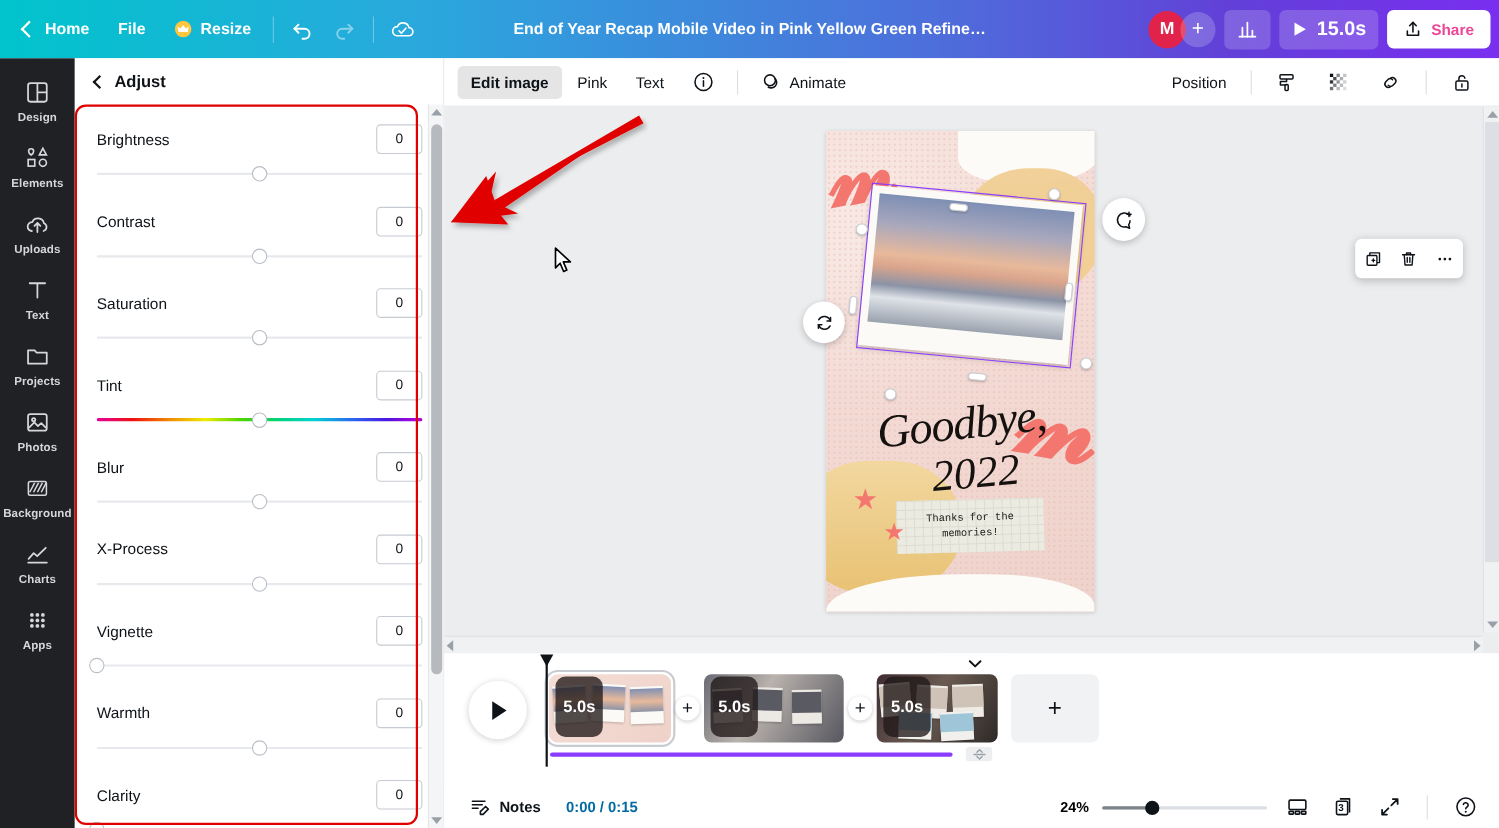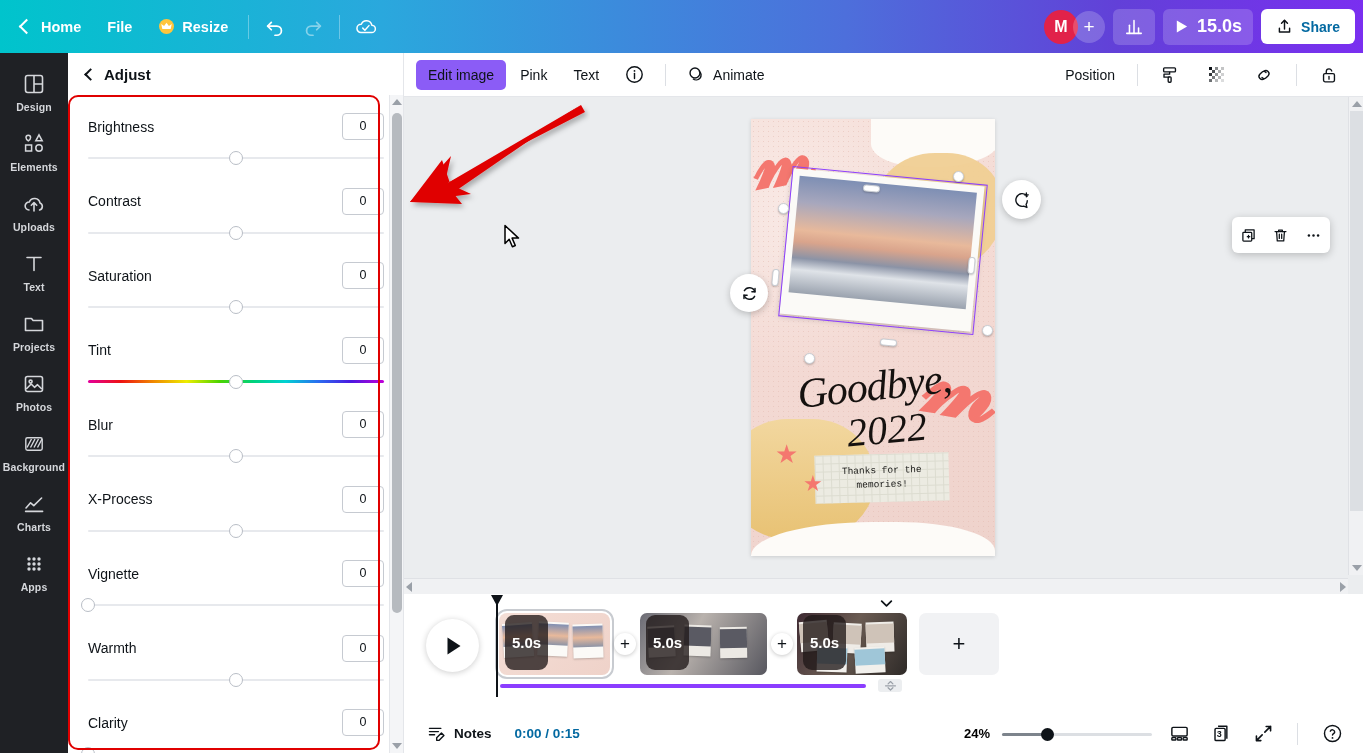--- a/index.html
+++ b/index.html
@@ -34,21 +34,21 @@
   .avatar{ width:34px; height:34px; border-radius:50%; background:#e1224a;
     color:#fff; font-size:16px; font-weight:bold;
     display:flex; align-items:center; justify-content:center; cursor:pointer; }
   .plus-av{ width:32px; height:32px; border-radius:50%;
     background:rgba(255,255,255,.2); color:#fff; font-size:19px;
     display:flex; align-items:center; justify-content:center;
     margin-left:-5px; cursor:pointer; }
   .pill{ background:rgba(255,255,255,.18); border-radius:6px; height:36px;
     display:flex; align-items:center; justify-content:center; cursor:pointer;
     padding:0 11px; color:#fff; font-size:18px; font-weight:bold; gap:8px; }
-  .share-btn{ background:#fff; color:#0369a1; font-size:14px; font-weight:bold;
+  .share-btn{ background:#fff; color:#ec4899; font-size:14px; font-weight:bold;
     padding:9px 15px; border-radius:6px; cursor:pointer;
     display:flex; align-items:center; gap:8px; }
 
   
   .rail{ position:absolute; left:0; top:53px; width:68px; height:700px;
     background:#1f2125; display:flex; flex-direction:column;
     align-items:center; padding-top:10px; }
   .rail-item{ width:64px; padding:9px 0 7px; display:flex; flex-direction:column;
     align-items:center; gap:5px; cursor:pointer; border-radius:8px; margin-bottom:3px; }
   .rail-label{ color:#d5d7db; font-size:10.5px; font-weight:bold; letter-spacing:.1px; }
@@ -88,21 +88,21 @@
   
   .redbox{ position:absolute; left:68px; top:95px; width:312px; height:655px;
     border:2.5px solid #e00000; border-radius:10px; pointer-events:none; z-index:40; }
 
   
   .ctoolbar{ position:absolute; left:404px; top:53px; width:959px; height:44px;
     background:#fff; border-bottom:1px solid #e4e6ea; display:flex;
     align-items:center; padding:0 12px; gap:2px; }
   .ct-btn{ font-size:14px; color:#0e1318; padding:7px 12px; border-radius:5px;
     cursor:pointer; display:flex; align-items:center; gap:7px; white-space:nowrap; }
-  .ct-btn.active{ background:#8b5cf6; font-weight:normal; }
+  .ct-btn.active{ background:#e5e5e5; font-weight:bold; }
   .ct-sep{ width:1px; height:22px; background:#dcdfe4; margin:0 7px; }
   .ct-right{ margin-left:auto; display:flex; align-items:center; gap:3px; }
 
   .canvas-wrap{ position:absolute; left:404px; top:97px; width:959px; height:497px;
     background:#ebedef; overflow:hidden; }
   .page{ position:absolute; left:347px; top:22px; width:244px; height:437px;
     background:#f2dcd6; box-shadow:0 1px 4px rgba(0,0,0,.14); overflow:hidden; }
   
   .bg-paper{ position:absolute; inset:0;
     background:
@@ -277,20 +277,21 @@
       </div>
       <div class="tb-sep"></div>
       <div class="tb-icon">
         <svg width="24" height="24" viewBox="0 0 26 26" fill="none" stroke="#fff" stroke-width="1.6" stroke-linecap="round" stroke-linejoin="round">
             <path d="M7.5 19a4.5 4.5 0 0 1 .4-9A6 6 0 0 1 19.3 11a4 4 0 0 1-.3 8z"></path>
             <path d="M9.5 14.2l2.3 2.3 4.4-5"></path>
           </svg>
       </div>
     </div>
 
+    <div class="title">End of Year Recap Mobile Video in Pink Yellow Green Refine…</div>
 
     <div class="tb-right">
       <div class="avatars">
         <div class="avatar">M</div>
         <div class="plus-av">+</div>
       </div>
       <div class="pill">
         <svg width="20" height="20" viewBox="0 0 22 22" fill="none" stroke="#fff" stroke-width="1.7" stroke-linecap="round">
             <path d="M3 18h16"></path>
             <path d="M6 18V9"></path>

